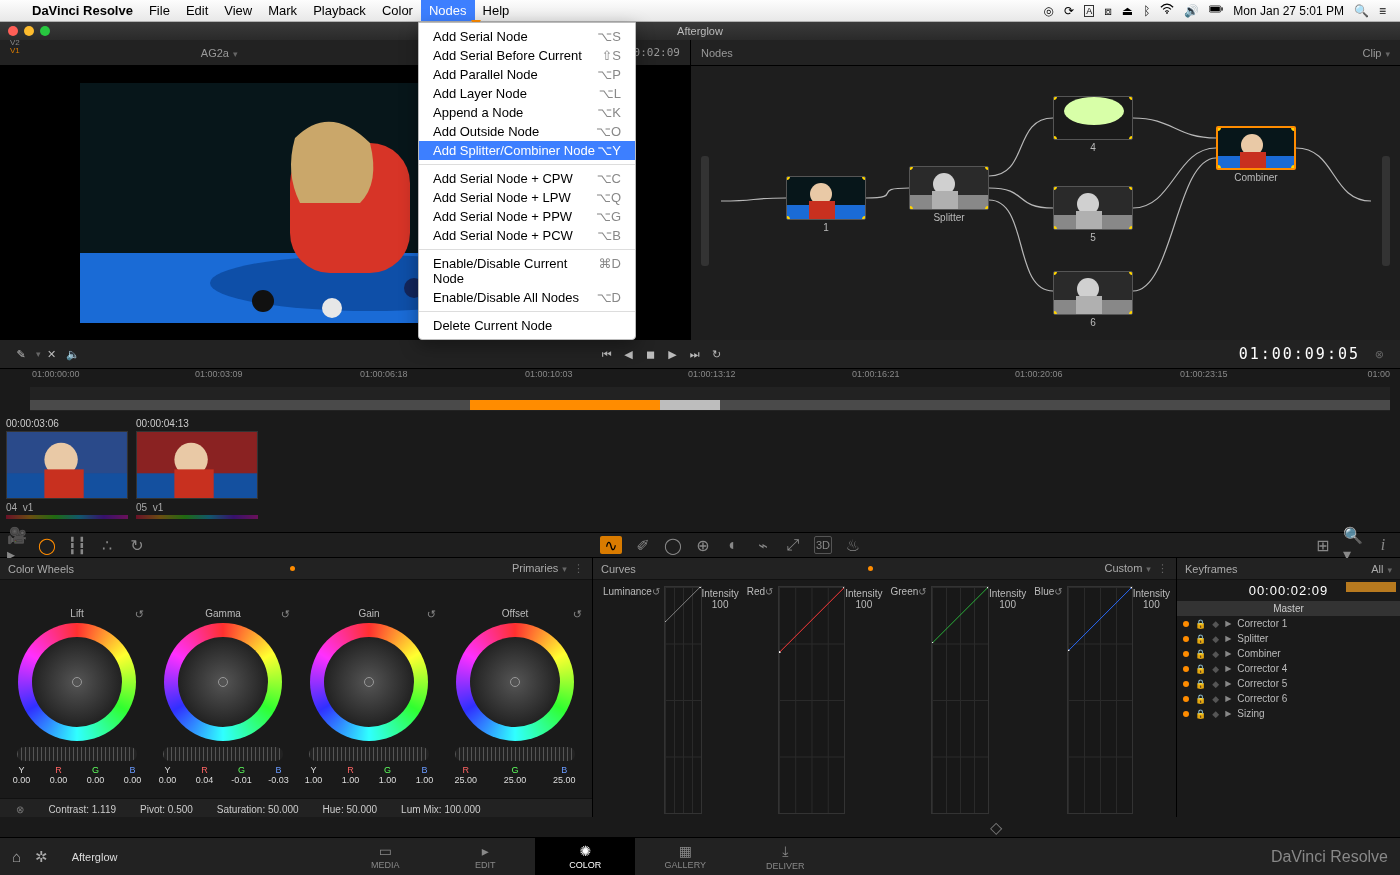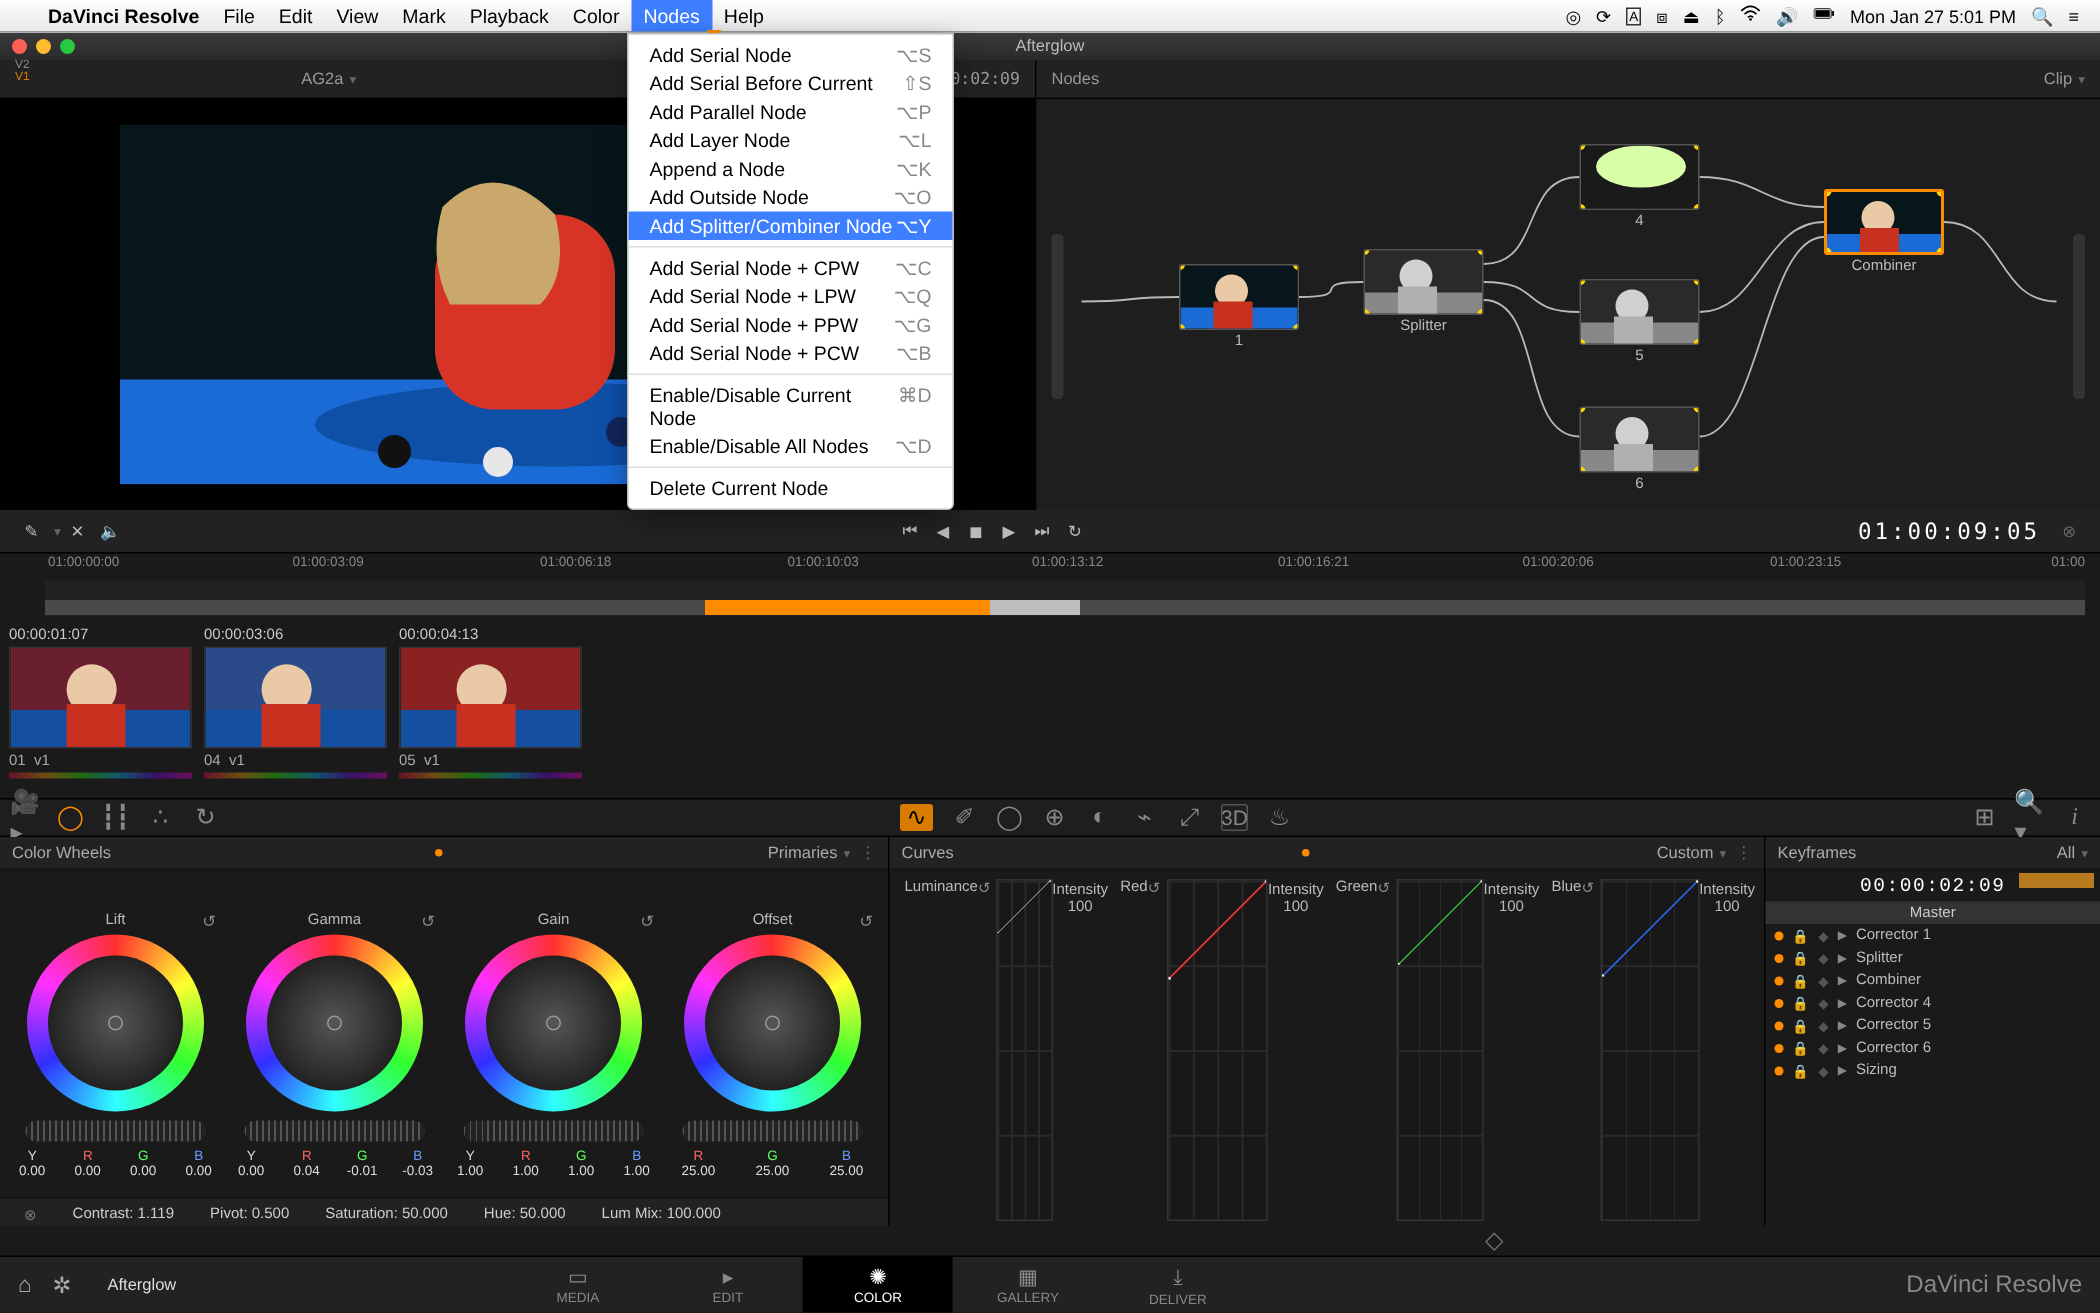--- a/index.html
+++ b/index.html
@@ -86,21 +86,21 @@
 .curve-col { flex:1; display:flex; flex-direction:row; }
 .curve-col .clab { display:flex; justify-content:space-between; font-size:10px; color:#bbb; padding:0 4px 2px; }
 .curve-box { flex:1; background:#181818; border:1px solid #333; position:relative; }
 .curve-box .grid { position:absolute; inset:0; background:
  linear-gradient(#2a2a2a 1px,transparent 1px) 0 0/100% 25%,
  linear-gradient(90deg,#2a2a2a 1px,transparent 1px) 0 0/25% 100%; }
 .curve-box .diag { position:absolute; inset:0; }
 .curve-slider { height:10px; margin-top:4px; border-radius:2px; }
 .curve-meta { text-align:center; font-size:10px; color:#bbb; margin-top:2px; }
 .kf-panel { flex:1; border-left:1px solid #000; display:flex; flex-direction:column; }
-.kf-tc { font-size:13px; color:#fff; text-align:center; font-family:Liberation Mono, monospace; padding:3px 0; letter-spacing:1px; }
+.kf-tc { font-size:13px; color:#fff; text-align:center; font-family:Liberation Sans, sans-serif; padding:3px 0; letter-spacing:1px; }
 .kf-master { background:#333; font-size:10px; color:#ccc; text-align:center; padding:2px; }
 .kf-row { display:flex; align-items:center; gap:6px; padding:2px 6px; font-size:10px; color:#bbb; }
 .kf-row .kdot { width:6px; height:6px; background:#ff8c00; border-radius:50%; }
 .kf-row .klock { color:#555; font-size:9px; }
 .kf-row .kdiam { color:#555; font-size:9px; }
 .kf-row .ktri { color:#888; font-size:8px; }
 .kf-bar { position:absolute; top:24px; right:4px; width:50px; height:10px; background:#b87a1f; }
 .bottom-bar { position:absolute; bottom:0; left:0; right:0; height:38px; background:#222; border-top:1px solid #000; display:flex; align-items:center; padding:0 12px; font-size:11px; color:#aaa; }
 .bottom-bar .pages { display:flex; gap:0; margin:0 auto; }
 .page-btn { width:100px; height:38px; display:flex; flex-direction:column; align-items:center; justify-content:center; gap:1px; color:#888; font-size:9px; }
@@ -362,33 +362,20 @@
       <div class="tl-clip" style="left:0;width:440px;background:#4a4a4a;"></div>
       <div class="tl-clip" style="left:440px;width:190px;background:#ff8c00;"></div>
       <div class="tl-clip" style="left:630px;width:60px;background:#bdbdbd;"></div>
       <div class="tl-clip" style="left:690px;width:670px;background:#4a4a4a;"></div>
     </div>
     <div class="playhead"></div>
   </div>
 
   <div class="thumbs-row" id="thumbs">
       <div class="thumb">
-        <div class="ttc">00:00:01:07</div>
-        <div class="timg">
-          <svg class="mini-scene" viewBox="0 0 122 68">
-            <rect width="122" height="68" fill="#6a1f2f"></rect>
-            <rect y="42" width="122" height="26" fill="#14509f"></rect>
-            <circle cx="55" cy="28" r="17" fill="#e9c9a6"></circle>
-            <rect x="38" y="38" width="40" height="30" fill="#c8301f"></rect>
-          </svg>
-        </div>
-        <div class="tmeta">01&nbsp;&nbsp;v1</div>
-        <div class="gradbar"></div>
-      </div>
-      <div class="thumb">
         <div class="ttc">00:00:03:06</div>
         <div class="timg">
           <svg class="mini-scene" viewBox="0 0 122 68">
             <rect width="122" height="68" fill="#2a4a8a"></rect>
             <rect y="42" width="122" height="26" fill="#14509f"></rect>
             <circle cx="55" cy="28" r="17" fill="#e9c9a6"></circle>
             <rect x="38" y="38" width="40" height="30" fill="#c8301f"></rect>
           </svg>
         </div>
         <div class="tmeta">04&nbsp;&nbsp;v1</div>
@@ -416,21 +403,21 @@
     <span class="ticon">∴</span>
     <span class="ticon">↻</span>
     <div style="flex:0 0 430px"></div>
     <span class="ticon act2">∿</span>
     <span class="ticon">✐</span>
     <span class="ticon">◯</span>
     <span class="ticon">⊕</span>
     <span class="ticon">◐</span>
     <span class="ticon">⌁</span>
     <span class="ticon">⤢</span>
-    <span class="ticon" style="font-size:14px;border:1px solid #555;padding:1px 2px;border-radius:2px;">3D</span>
+    <span class="ticon" style="font-size:11px;border:1px solid #555;padding:1px 2px;border-radius:2px;">3D</span>
     <span class="ticon">♨</span>
     <div style="margin-left:auto;display:flex;gap:12px;">
       <span class="ticon">⊞</span>
       <span class="ticon">🔍▾</span>
       <span class="ticon" style="font-style:italic;font-family:serif;">i</span>
     </div>
   </div>
 
   <div class="lower">
 

